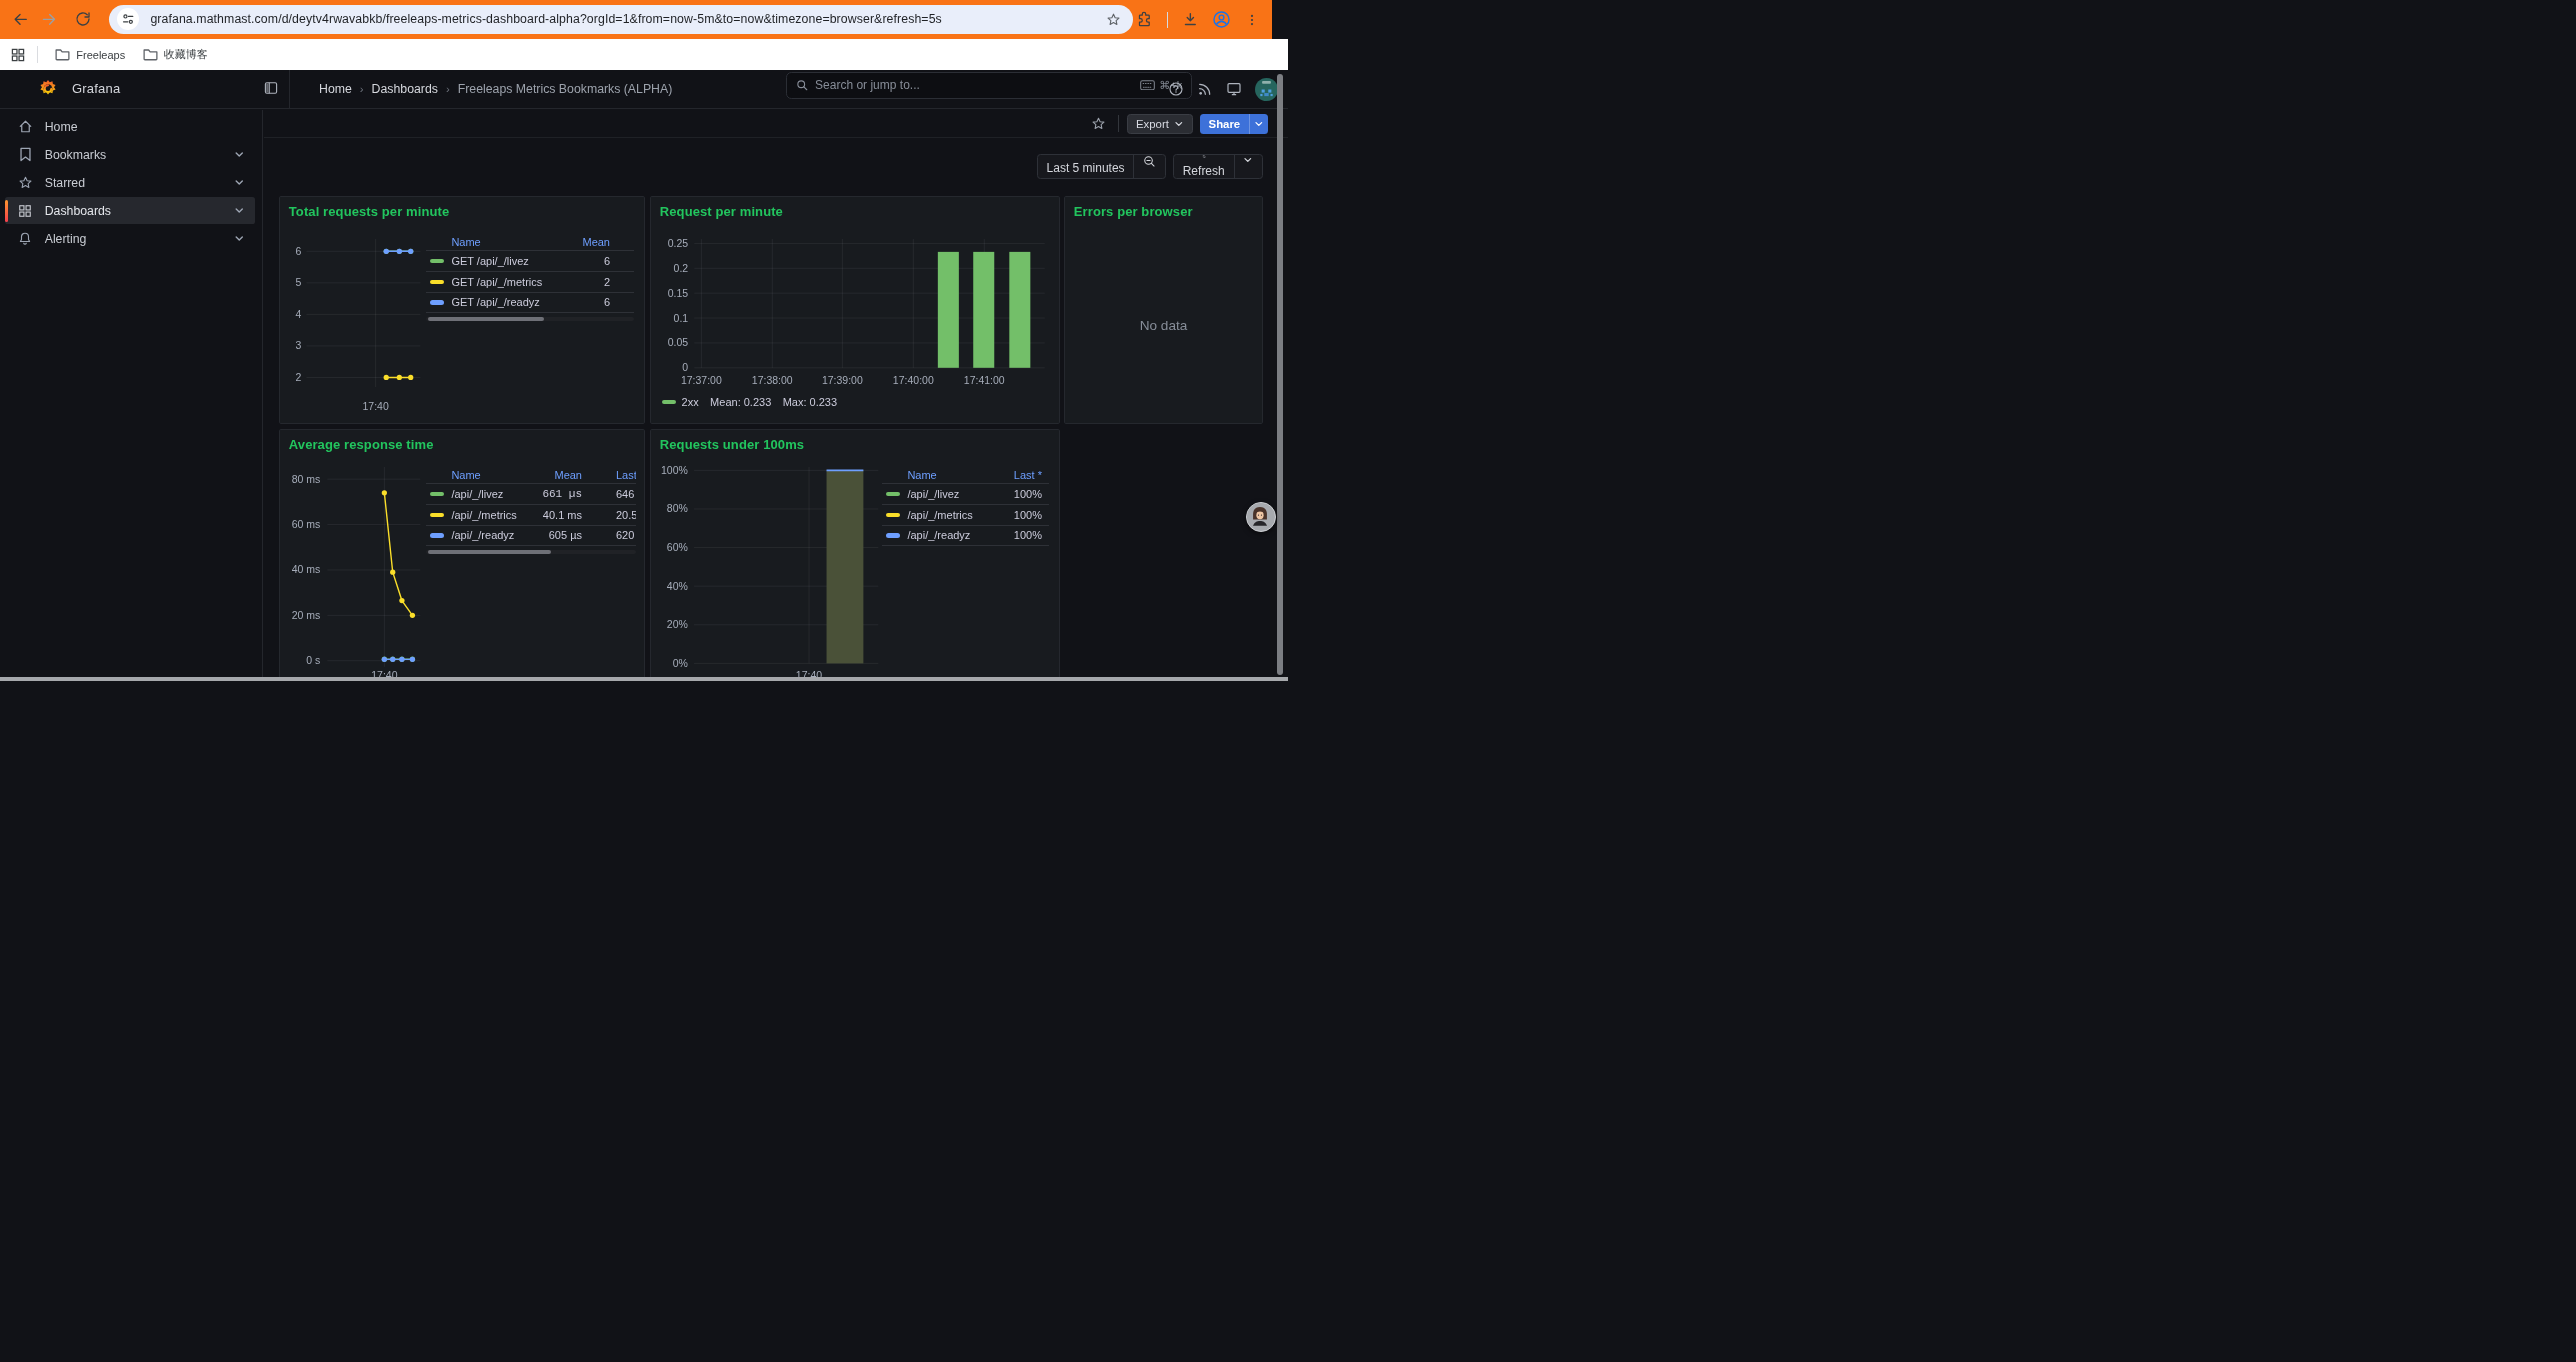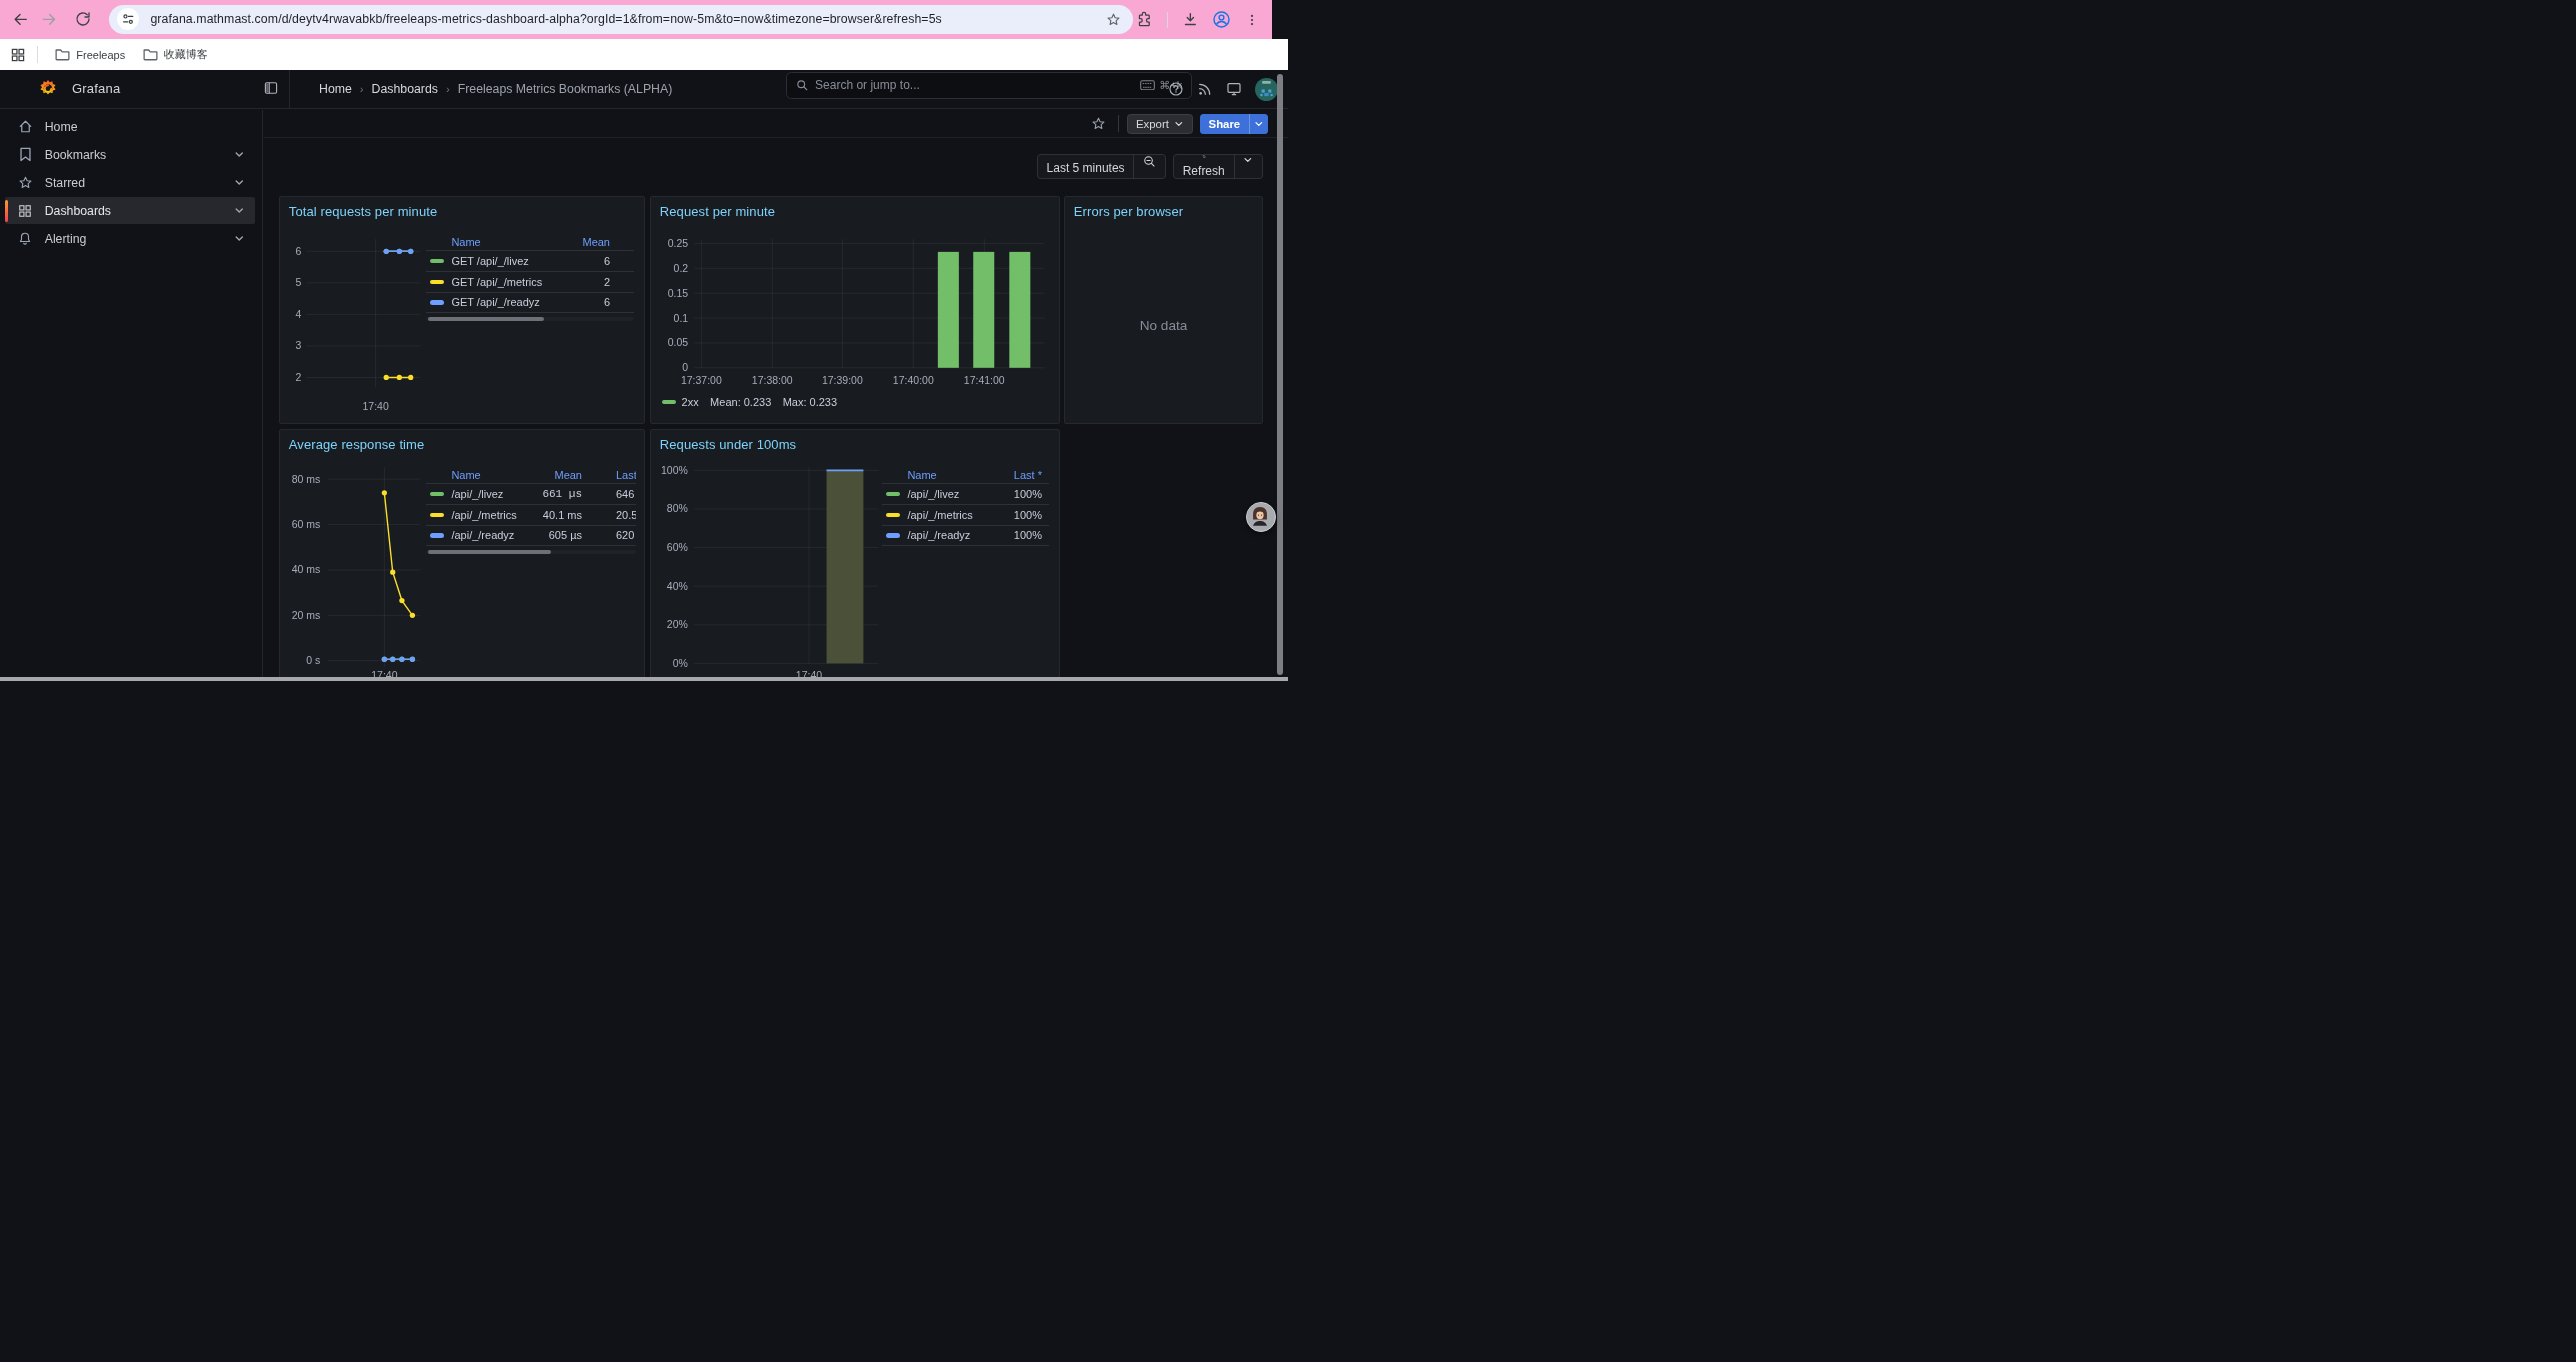--- a/index.html
+++ b/index.html
@@ -6,21 +6,21 @@
   html,body { width:1288px; height:681px; }
   body {
     position: relative; overflow: hidden;
     background: #111217;
     font-family: "Liberation Sans", sans-serif;
     -webkit-font-smoothing: antialiased;
   }
   svg { display:block; }
 
   
-  .chrome-toolbar { position:absolute; top:0; left:0; right:16px; height:39px; background:#f9a8d4; z-index:30; }
+  .chrome-toolbar { position:absolute; top:0; left:0; right:16px; height:39px; background:#f97316; z-index:30; }
   .nav-ico { position:absolute; top:7px; width:24.6px; height:24.6px; display:flex; align-items:center; justify-content:center; border-radius:50%; }
   .url-pill { position:absolute; left:109px; top:4.8px; width:1024px; height:29px; background:#E9EEFA; border-radius:15px; display:flex; align-items:center; }
   .url-badge { width:22px; height:22px; background:#ffffff; border-radius:50%; margin-left:8px; display:flex; align-items:center; justify-content:center; flex:0 0 auto; }
   .url-text { margin-left:11.4px; font-size:12.3px; color:#1F2125; white-space:nowrap; overflow:hidden; letter-spacing:0.1px; flex:1 1 auto; }
   .pill-star { position:absolute; right:8px; top:3.5px; width:23px; height:23px; display:flex; align-items:center; justify-content:center; }
   .chrome-right { position:absolute; right:8px; top:0; height:39px; display:flex; align-items:center; }
   .chrome-right .ci { width:24.6px; height:24.6px; display:flex; align-items:center; justify-content:center; }
   .cdiv { width:0.9px; height:16px; background:#D6DAE0; margin:0 10.5px; }
 
   .bookmarks-bar { position:absolute; top:39px; left:0; right:0; height:31px; background:#ffffff; z-index:30; display:flex; align-items:center; }
@@ -54,21 +54,21 @@
   .btn-primary-caret { background:#3D71D9; width:19px; border-radius:0 3.5px 3.5px 0; border-left:0.9px solid rgba(255,255,255,.25); display:flex; align-items:center; justify-content:center; }
 
   
   .time-row { position:absolute; top:154px; right:25.4px; height:25.4px; display:flex; gap:7px; z-index:10; }
   .tgroup { display:flex; align-items:center; height:25.4px; background:#17181D; border:0.9px solid #2E3138; border-radius:3.5px; color:#D5D7DD; font-size:12px; }
   .tseg { display:flex; align-items:center; gap:6.1px; padding:0 8.8px; height:100%;flex-direction:column; }
   .tsep { width:0.9px; height:100%; background:#2E3138; }
 
   
   .panel { position:absolute; background:#181B1F; border:0.9px solid #25282E; border-radius:1.8px; }
-  .panel-title { position:absolute; top:7px; left:8.8px; font-size:13px; font-weight:400; color:#7dd3fc; letter-spacing:0.1px; z-index:2; }
+  .panel-title { position:absolute; top:7px; left:8.8px; font-size:13px; font-weight:700; color:#22c55e; letter-spacing:0.1px; z-index:2; }
   .chart { position:absolute; left:0; top:0; }
   .nodata { position:absolute; left:0; right:0; top:121px; text-align:center; color:#878E99; font-size:13.6px; }
 
   .legend { position:absolute; font-size:11px; color:#CCCCDC; overflow:hidden; }
   .lrow { position:relative; border-bottom:0.9px solid rgba(204,204,220,0.13); }
   .lhead { height:18.4px; color:#6E9FFF; font-weight:500; }
   .ldata { height:20.6px; }
   .lswatch { position:absolute; left:4.4px; top:50%; margin-top:-2.2px; width:14px; height:4.4px; border-radius:2.6px; }
   .lname { position:absolute; left:25.4px; top:50%; transform:translateY(-50%); white-space:nowrap; }
   .lval { position:absolute; top:50%; transform:translateY(-50%); white-space:nowrap; }

